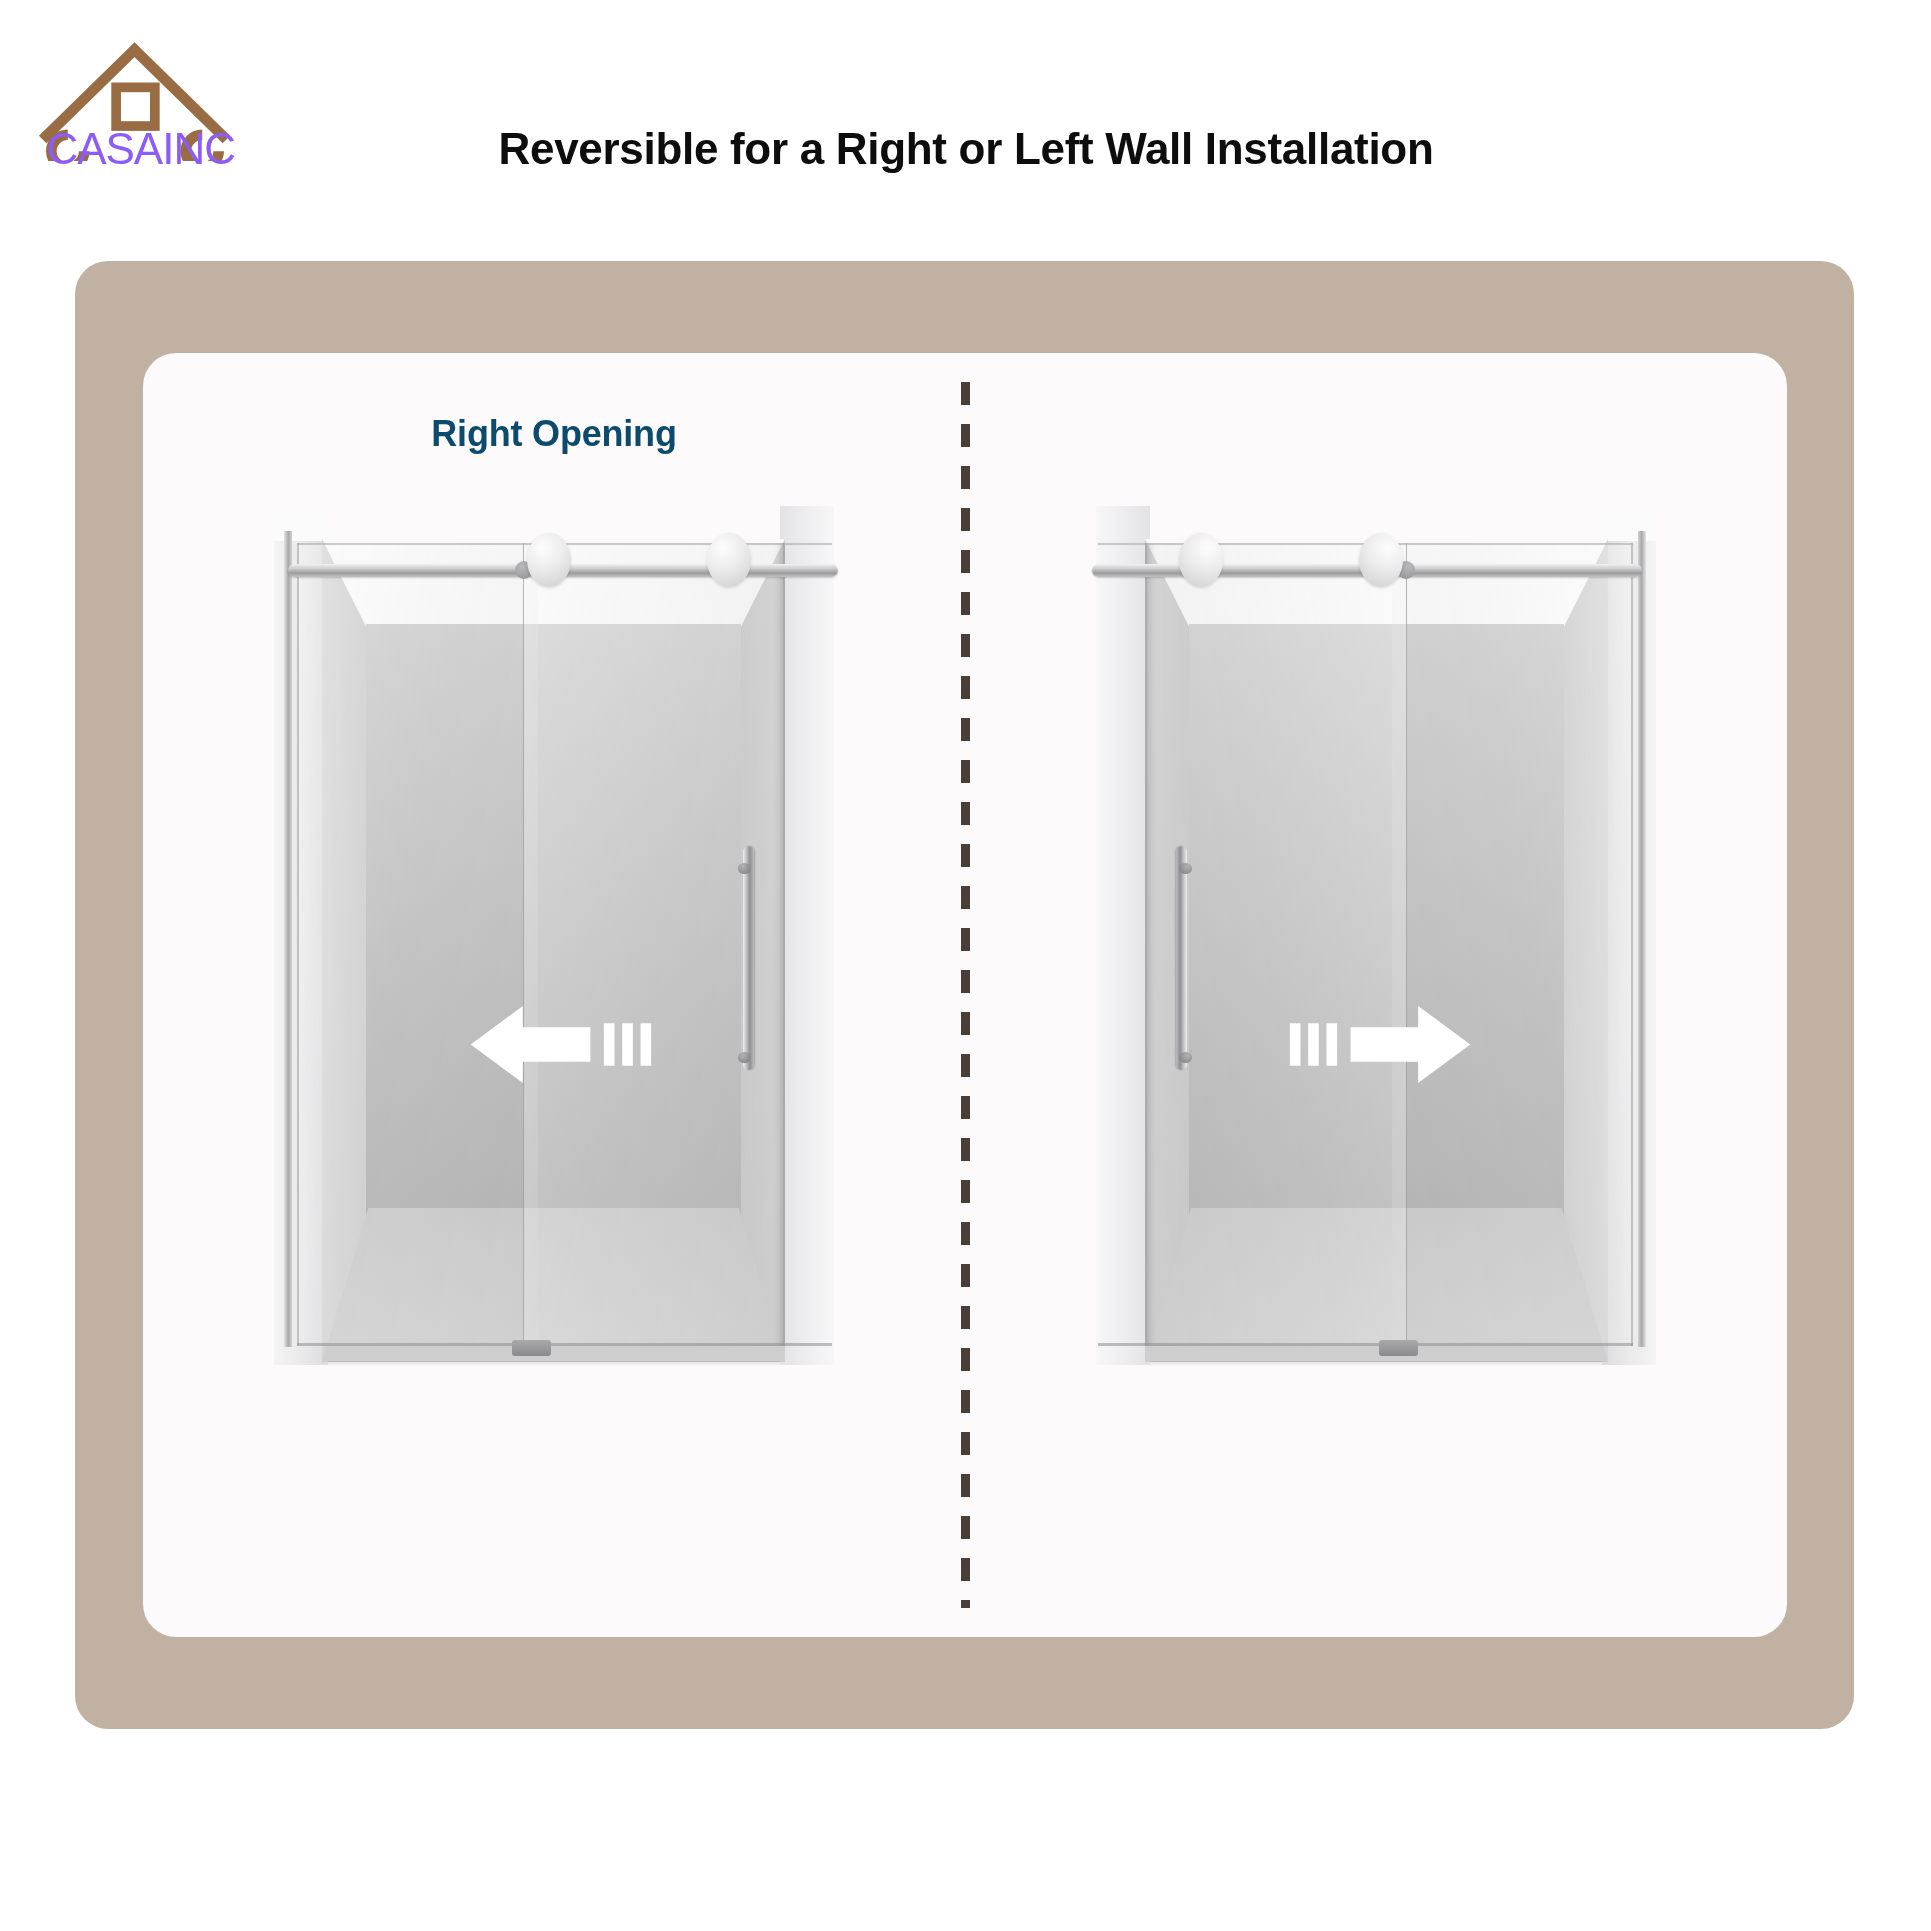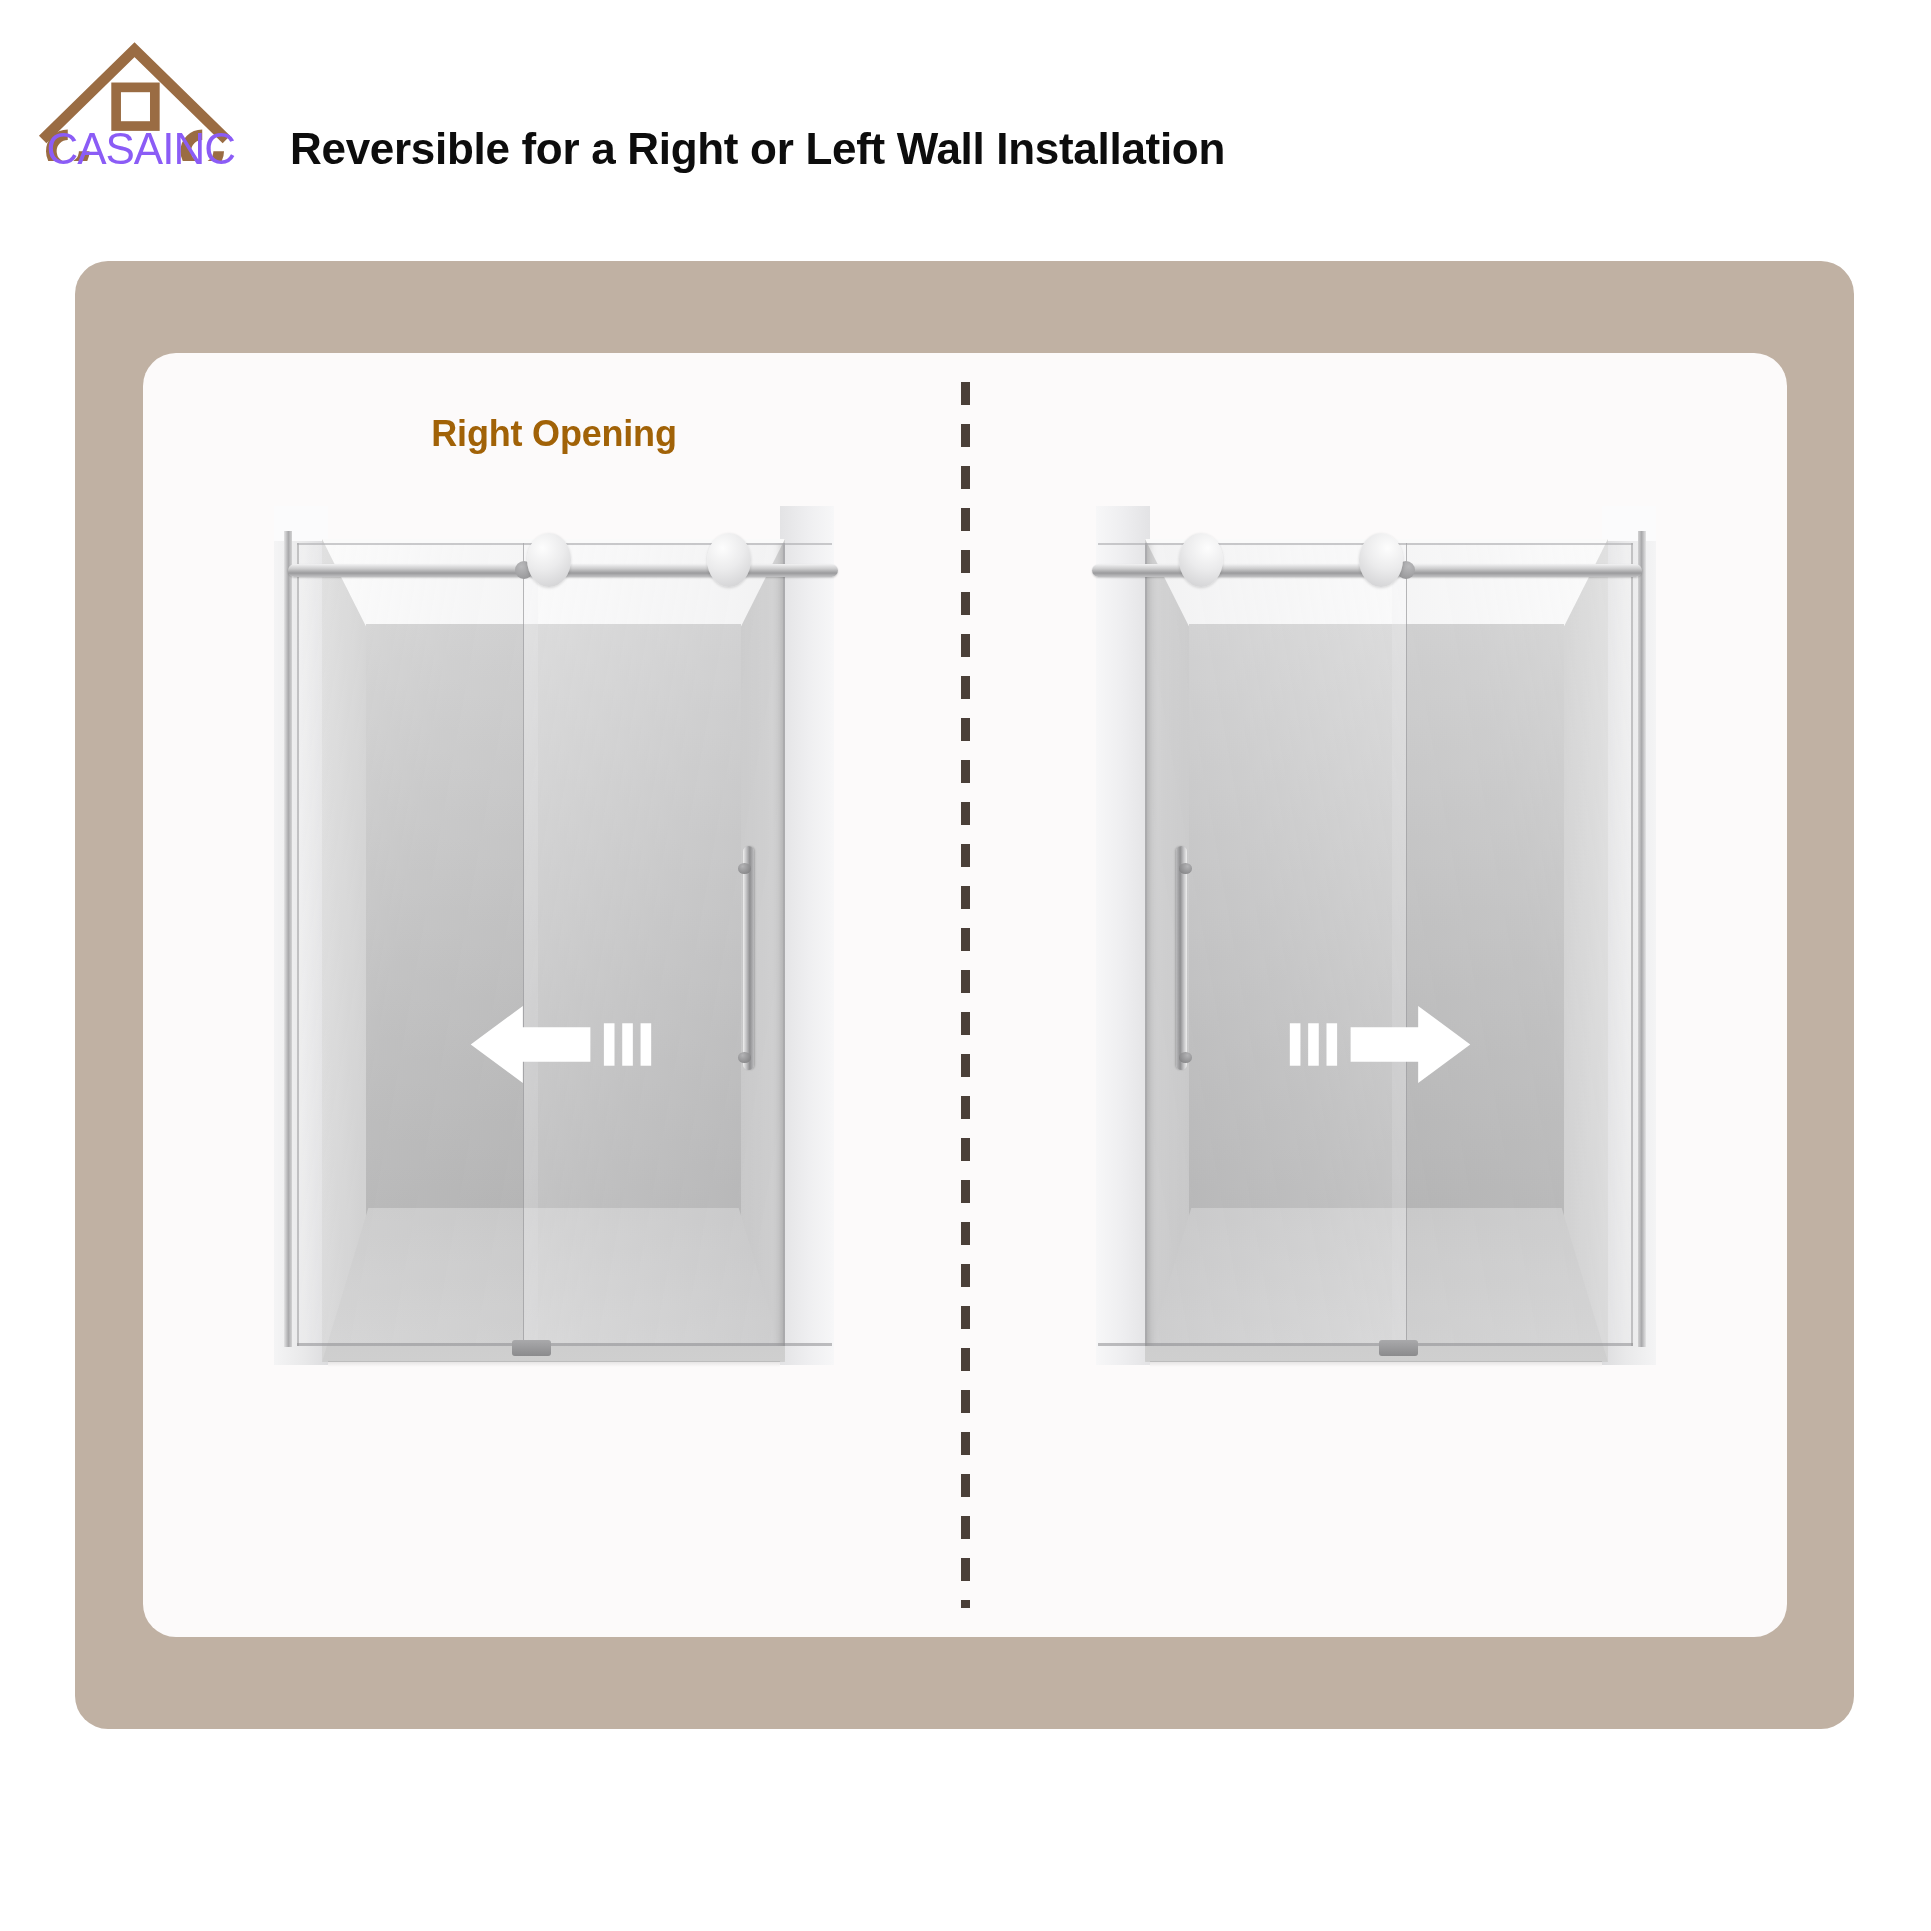--- a/index.html
+++ b/index.html
@@ -24,20 +24,21 @@
     height: 126px;
   }
   .logo svg { display: block; }
 
   
   .page-title {
     position: absolute;
     left: 290px;
     top: 124px;
     width: 1352px;
+    text-align: center;
     font-size: 44px;
     font-weight: 900;
     letter-spacing: -0.3px;
     color: #0d0d0d;
     font-family: "Liberation Sans", sans-serif;
     white-space: nowrap;
   }
 
   
   .beige-frame {
@@ -84,21 +85,21 @@
   .half.right { right: 0; }
 
   .side-label {
     position: absolute;
     top: 60px;
     left: 0;
     width: 100%;
     text-align: center;
     font-size: 36px;
     font-weight: 900;
-    color: #a16207;
+    color: #0c4a6e;
     letter-spacing: -0.2px;
   }
 
   
   .scene {
     position: absolute;
     top: 153px;
     left: 50%;
     margin-left: -280px;
     width: 560px;

